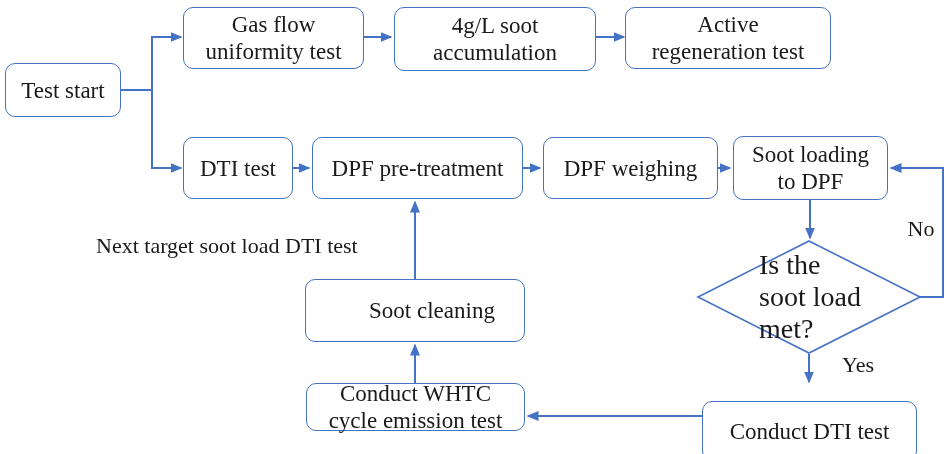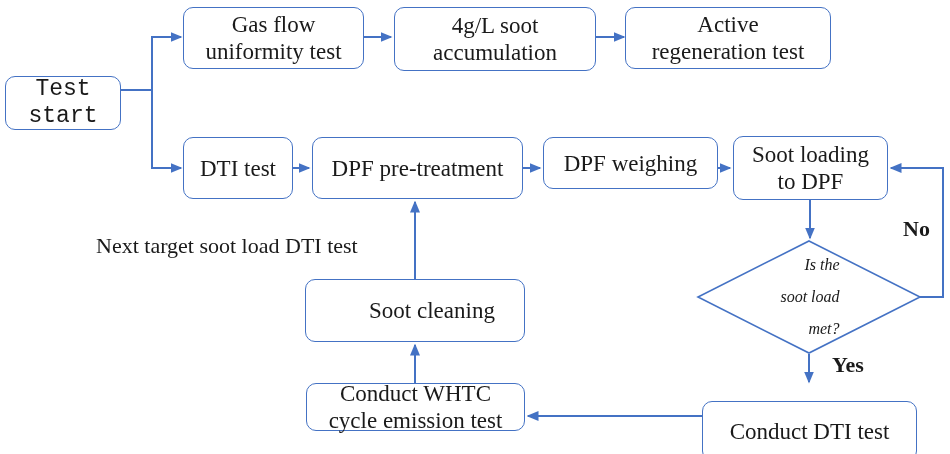--- a/index.html
+++ b/index.html
@@ -37,35 +37,34 @@
     font-size: 23px;
     line-height: 27px;
     white-space: pre-line;
     z-index: 2;
   }
   .diamond-text {
     position: absolute;
     display: flex;
     align-items: center;
     justify-content: center;
-    text-align: right;
-    font-size: 16px;
+    text-align: left;
+    font-size: 28px;
     line-height: 32px;
     white-space: pre-line;
     z-index: 2;
-    font-style: italic;
   }
   .edge-label {
     position: absolute;
     font-size: 22px;
     line-height: 26px;
     white-space: nowrap;
     z-index: 2;
   }
-  .edge-label.center { text-align: left; font-weight: bold; }
+  .edge-label.center { text-align: center; }
 </style>
 </head>
 <body>
 
 <div class="canvas">
 
   <svg class="wires" width="950" height="454" viewBox="0 0 950 454" xmlns="http://www.w3.org/2000/svg">
     <defs>
       <marker id="arrow" markerUnits="userSpaceOnUse" markerWidth="12" markerHeight="10" refX="10.5" refY="5" orient="auto">
         <path d="M0,0 L12,5 L0,10 Z" fill="#4472C4"></path>
@@ -92,36 +91,36 @@
 
     <polyline points="920,297 943,297 943,168 891,168" fill="none" stroke="#4472C4" stroke-width="2" marker-end="url(#arrow)"></polyline>
 
     <line x1="702" y1="416" x2="528" y2="416" stroke="#4472C4" stroke-width="2" marker-end="url(#arrow)"></line>
 
     <line x1="415" y1="383" x2="415" y2="345" stroke="#4472C4" stroke-width="2" marker-end="url(#arrow)"></line>
 
     <line x1="415" y1="279" x2="415" y2="202" stroke="#4472C4" stroke-width="2" marker-end="url(#arrow)"></line>
   </svg>
 
-  <div class="node" style="left:5px; top:76px; width:116px; height:54px;font-family:Liberation Mono, monospace;">Test start</div>
+  <div class="node" style="left:5px; top:63px; width:116px; height:54px;">Test start</div>
 
   <div class="node" style="left:183px; top:7px; width:181px; height:62px;">Gas flow
 uniformity test</div>
 
   <div class="node" style="left:394px; top:7px; width:202px; height:64px;">4g/L soot
 accumulation</div>
 
   <div class="node" style="left:593px; top:7px; width:206px; height:62px;margin-left:32px;">Active
 regeneration test</div>
 
   <div class="node" style="left:183px; top:137px; width:110px; height:62px;">DTI test</div>
 
   <div class="node" style="left:312px; top:137px; width:211px; height:62px;">DPF pre-treatment</div>
 
-  <div class="node" style="left:543px; top:137px; width:175px; height:52px;">DPF weighing</div>
+  <div class="node" style="left:543px; top:137px; width:175px; height:62px;">DPF weighing</div>
 
   <div class="node" style="left:733px; top:136px; width:155px; height:64px;">Soot loading
 to DPF</div>
 
   <div class="diamond-text" style="left:735px; top:249px; width:150px; height:96px;">Is the
 soot load
 met?</div>
 
   <div class="node" style="left:305px; top:279px; width:220px; height:63px;padding-left:34px;">Soot cleaning</div>
 

